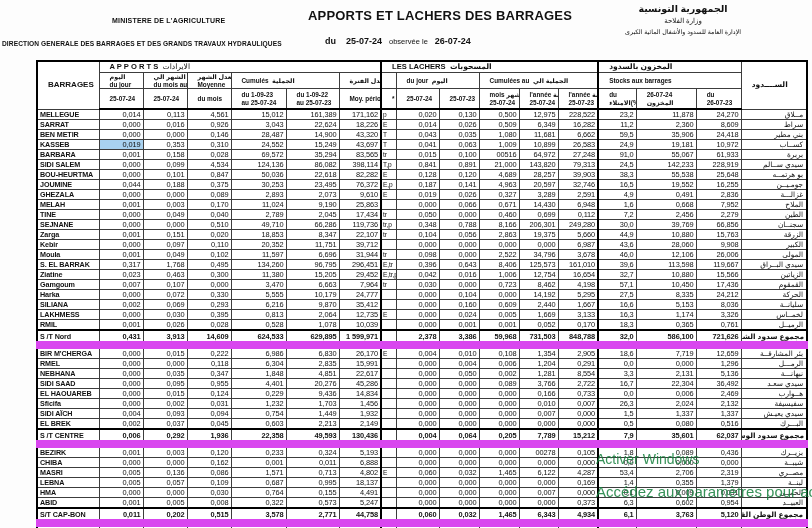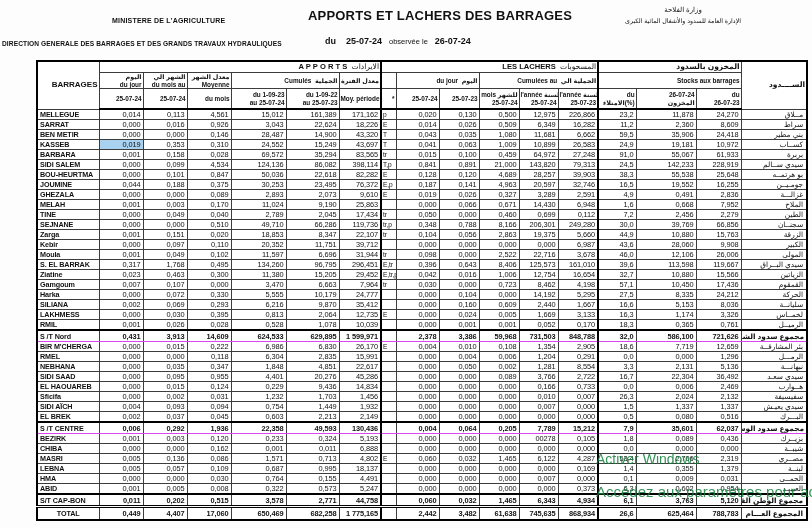--- a/index.html
+++ b/index.html
@@ -19,54 +19,55 @@
   .hdr-ar{position:absolute;right:14px;top:3px;width:230px;text-align:center;direction:rtl;}
   .hdr-ar .l1{font-size:9.5px;font-weight:bold;}
   .hdr-ar .l2{font-size:7px;margin-top:3px;}
   .hdr-ar .l3{font-size:6.3px;margin-top:3px;}
   
   table{
     position:absolute;left:36px;top:60px;width:770px;z-index:1;
     border-collapse:collapse;table-layout:fixed;border:2px solid #000;background:#fff;
   }
   th,td{border:1px solid #3c3c3c;padding:0 2px;overflow:hidden;white-space:nowrap;}
-  thead th{font-size:6.4px;line-height:1.12;text-align:right;font-weight:bold;padding:0 1px;}
+  thead th{font-size:6.4px;line-height:1.12;text-align:left;font-weight:bold;padding:0 10px;}
   thead .h1{height:10px;font-size:7.6px;}
   thead .h2{height:15px;}
   thead .h3{height:19px;}
   thead tr:last-child th{border-bottom:2px solid #000;}
   .ar{direction:rtl;}
   .ar-h{font-size:7.5px;}
   .name-h{font-size:8px;}
   tbody td{font-size:7.4px;height:9px;line-height:9px;letter-spacing:-0.1px;}
   td.num{text-align:right;}
   td.code{text-align:left;font-size:6.6px;padding:0 1px;}
   td.name{font-weight:bold;font-size:7.2px;text-align:left;}
   td.arname{text-align:right;font-size:7.4px;direction:rtl;padding:0 3px;}
   td.ctr{text-align:center;}
   .sec{border-left:2px solid #000;}
-  tr.sub td{font-weight:bold;border-top:2px solid #000;border-bottom:1px solid #d946ef;height:10px;}
+  tr.sub td{font-weight:bold;border-top:2px solid #000;border-bottom:8px solid #d946ef;height:10px;}
   tr.total td{font-weight:bold;border-top:3px double #000;height:11px;}
   td.light{font-weight:normal;padding-left:24px;}
   td.hl{background:#a9d2f0;}
   
   .wm{position:absolute;left:596px;top:451px;z-index:3;pointer-events:none;color:#15803d;opacity:.85;}
   .wm .wl1{font-size:14px;}
   .wm .wl2{font-size:15px;margin-top:16px;white-space:nowrap;}
 </style>
 </head>
 <body>
 
 <div class="hdr-ministry">MINISTERE DE L'AGRICULTURE</div>
 <div class="hdr-direction">DIRECTION GENERALE DES BARRAGES ET DES GRANDS TRAVAUX HYDRAULIQUES</div>
 <div class="hdr-title">APPORTS ET LACHERS DES BARRAGES</div>
 <div class="hdr-date">
   <span class="b">du</span><span class="b">25-07-24</span><span class="sm">observée le</span><span class="b">26-07-24</span>
 </div>
 <div class="hdr-ar">
+  <div class="l1">الجمهورية التونسية</div>
   <div class="l2">وزارة الفلاحة</div>
   <div class="l3">الإدارة العامة للسدود والأشغال المائية الكبرى</div>
 </div>
 
 <table>
   <colgroup>
     <col style="width:62px">
       <col style="width:44px">
       <col style="width:44px">
       <col style="width:44px">
@@ -81,21 +82,21 @@
     <col style="width:40px">
       <col style="width:38px">
       <col style="width:60px">
       <col style="width:45px">
     <col style="width:66px">
   </colgroup>
   <thead>
     <tr>
       <th class="name-h" rowspan="3">BARRAGES</th>
       <th class="h1" colspan="6"><span>A P P O R T S</span>&nbsp;&nbsp;<span class="ar" style="font-weight:normal">الايرادات</span></th>
-      <th class="h1 sec" colspan="6"><span>LES LACHERS</span>&nbsp;&nbsp;<span class="ar" style="font-weight:normal">المسحوبات</span></th>
+      <th class="h1 sec" colspan="6"><span>LES LACHERS</span>&nbsp;&nbsp;<span class="ar" style="font-weight:bold">المسحوبات</span></th>
       <th class="h1 sec" colspan="3"><span class="ar">المخزون بالسدود</span></th>
       <th class="ar-h" rowspan="3"><span class="ar">الســــدود</span></th>
     </tr>
     <tr>
       <th class="h2"><span class="ar">اليوم</span><br><span>du jour</span></th>
       <th class="h2"><span class="ar">الشهر الي</span><br><span>du mois au</span></th>
       <th class="h2"><span class="ar">معدل الشهر</span><br><span>Moyenne</span></th>
       <th class="h2" colspan="2"><span>Cumulés</span>&nbsp;&nbsp;<span class="ar">الجملية</span></th>
       <th class="h2"><span class="ar">معدل الفترة</span></th>
       <th class="h2 sec"></th>
@@ -128,21 +129,21 @@
         <td class="num">0,113</td>
         <td class="num">4,561</td>
         <td class="num">15,012</td>
         <td class="num">161,389</td>
         <td class="num">171,162</td>
         <td class="code sec">p</td>
         <td class="num">0,020</td>
         <td class="num">0,130</td>
         <td class="num">0,500</td>
         <td class="num">12,975</td>
-        <td class="num">226,866</td>
+        <td class="num">228,522</td>
         <td class="num sec">23,2</td>
         <td class="num">11,878</td>
         <td class="num">24,270</td>
         <td class="arname">مــلاق</td>
       </tr>
       <tr>
         <td class="name">SARRAT</td>
         <td class="num">0,000</td>
         <td class="num">0,016</td>
         <td class="num">0,926</td>
@@ -202,21 +203,21 @@
         <td class="name">BARBARA</td>
         <td class="num">0,001</td>
         <td class="num">0,158</td>
         <td class="num">0,028</td>
         <td class="num">69,572</td>
         <td class="num">35,294</td>
         <td class="num">83,565</td>
         <td class="code sec">tr</td>
         <td class="num">0,015</td>
         <td class="num">0,100</td>
-        <td class="num">0,459</td>
+        <td class="num">00516</td>
         <td class="num">64,972</td>
         <td class="num">27,248</td>
         <td class="num sec">91,0</td>
         <td class="num">55,067</td>
         <td class="num">61,933</td>
         <td class="arname">بربرة</td>
       </tr>
       <tr>
         <td class="name">SIDI SALEM</td>
         <td class="num">0,000</td>
@@ -393,21 +394,21 @@
         <td class="num">0,001</td>
         <td class="num">0,049</td>
         <td class="num">0,102</td>
         <td class="num">11,597</td>
         <td class="num">6,696</td>
         <td class="num">31,944</td>
         <td class="code sec">tr</td>
         <td class="num">0,098</td>
         <td class="num">0,000</td>
         <td class="num">2,522</td>
-        <td class="num">22,716</td>
+        <td class="num">34,796</td>
         <td class="num">3,678</td>
         <td class="num sec">46,0</td>
         <td class="num">12,106</td>
         <td class="num">26,006</td>
         <td class="arname">المولى</td>
       </tr>
       <tr>
         <td class="name">S. EL BARRAK</td>
         <td class="num">0,317</td>
         <td class="num">1,768</td>

